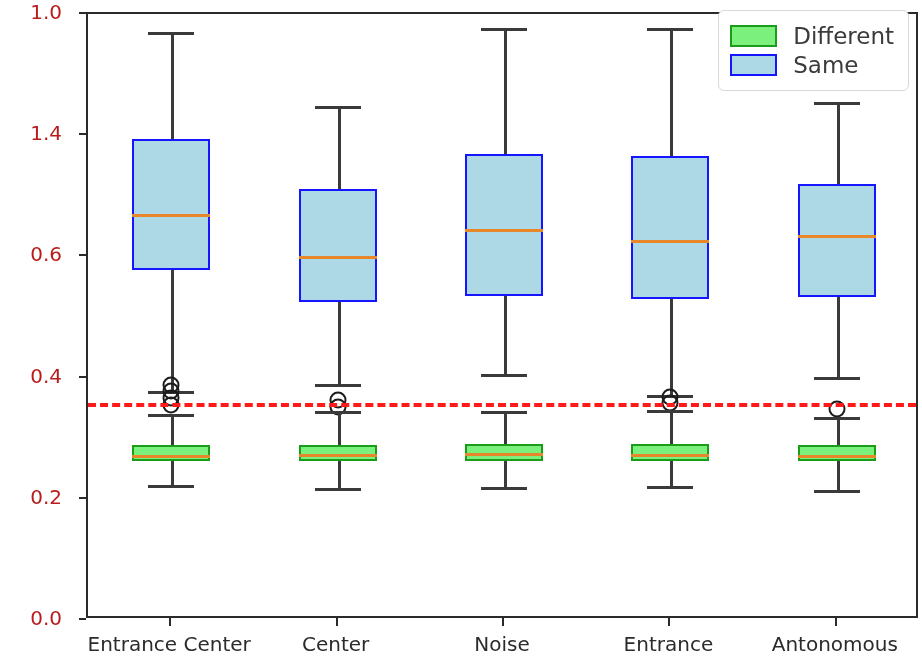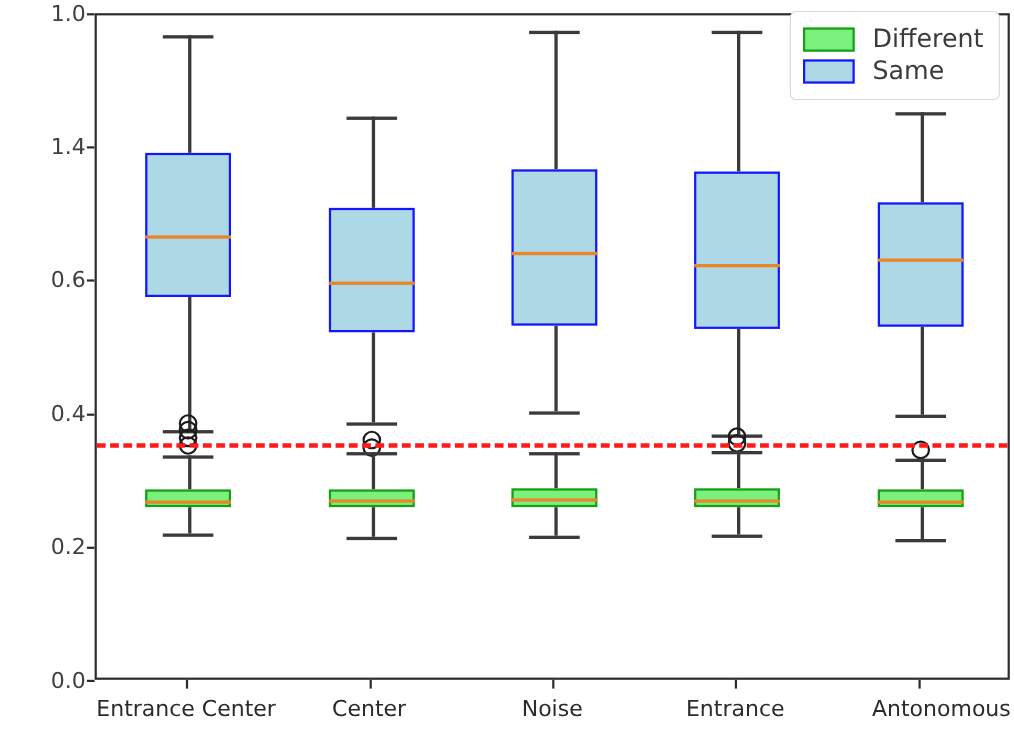--- a/index.html
+++ b/index.html
@@ -12,25 +12,25 @@
     left:86px; top:12px;
     width:832px; height:606px;
     border:2px solid #2b2b2b;
     box-sizing:border-box;
     background:#ffffff;
   }
   #ylabel-wrap{position:absolute;left:18px;top:0px;height:664px;width:40px;}
 
   .ytick-label{
     position:absolute;
-    right:0;
+    right:16px;
     width:58px;
     text-align:right;
     font-size:20px;
-    color:#404040;
+    color:#b91c1c;
     transform:translateY(-50%);
     white-space:nowrap;
   }
   .ytick-mark{
     position:absolute;
     left:-7px;
     width:7px;
     height:0;
     border-top:2px solid #2b2b2b;
   }
@@ -226,21 +226,21 @@
       <div class="xtick-mark" style="left: 335.6px;"></div>
       <div class="xtick-mark" style="left: 502px;"></div>
       <div class="xtick-mark" style="left: 668.4px;"></div>
       <div class="xtick-mark" style="left: 834.8px;"></div>
     </div>
   <div id="xticklabels">
       <div class="xtick-label" style="left: 169.2px;">Entrance Center</div>
       <div class="xtick-label" style="left: 335.6px;">Center</div>
       <div class="xtick-label" style="left: 502px;">Noise</div>
       <div class="xtick-label" style="left: 668.4px;">Entrance</div>
-      <div class="xtick-label" style="left: 834.8px; margin-left: 21px;">Antonomous</div>
+      <div class="xtick-label" style="left: 834.8px;">Antonomous</div>
     </div>
 
   <div id="legend">
     <div class="legend-row">
       <span class="legend-swatch diff"></span>
       <span class="legend-text">Different</span>
     </div>
     <div class="legend-row">
       <span class="legend-swatch same"></span>
       <span class="legend-text">Same</span>

